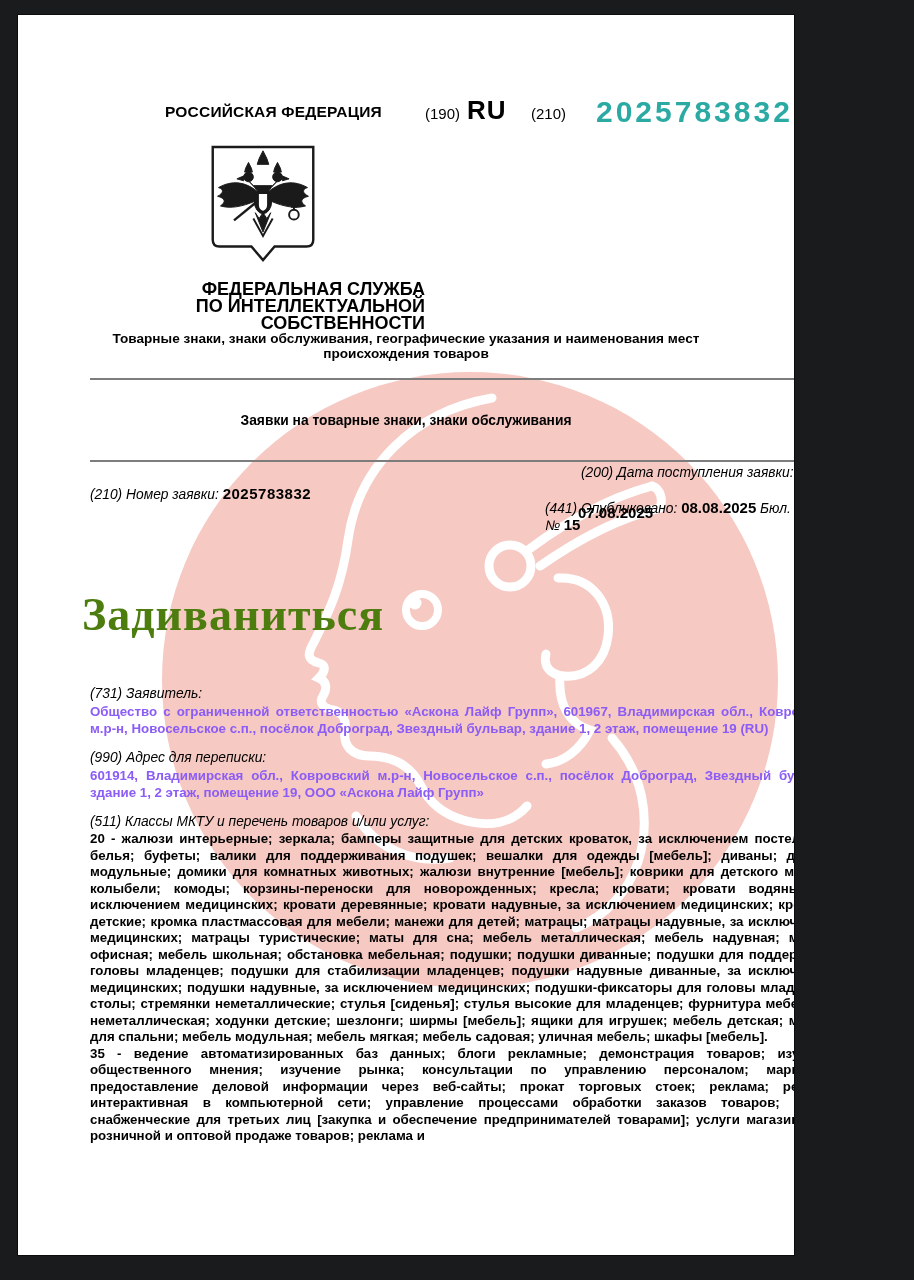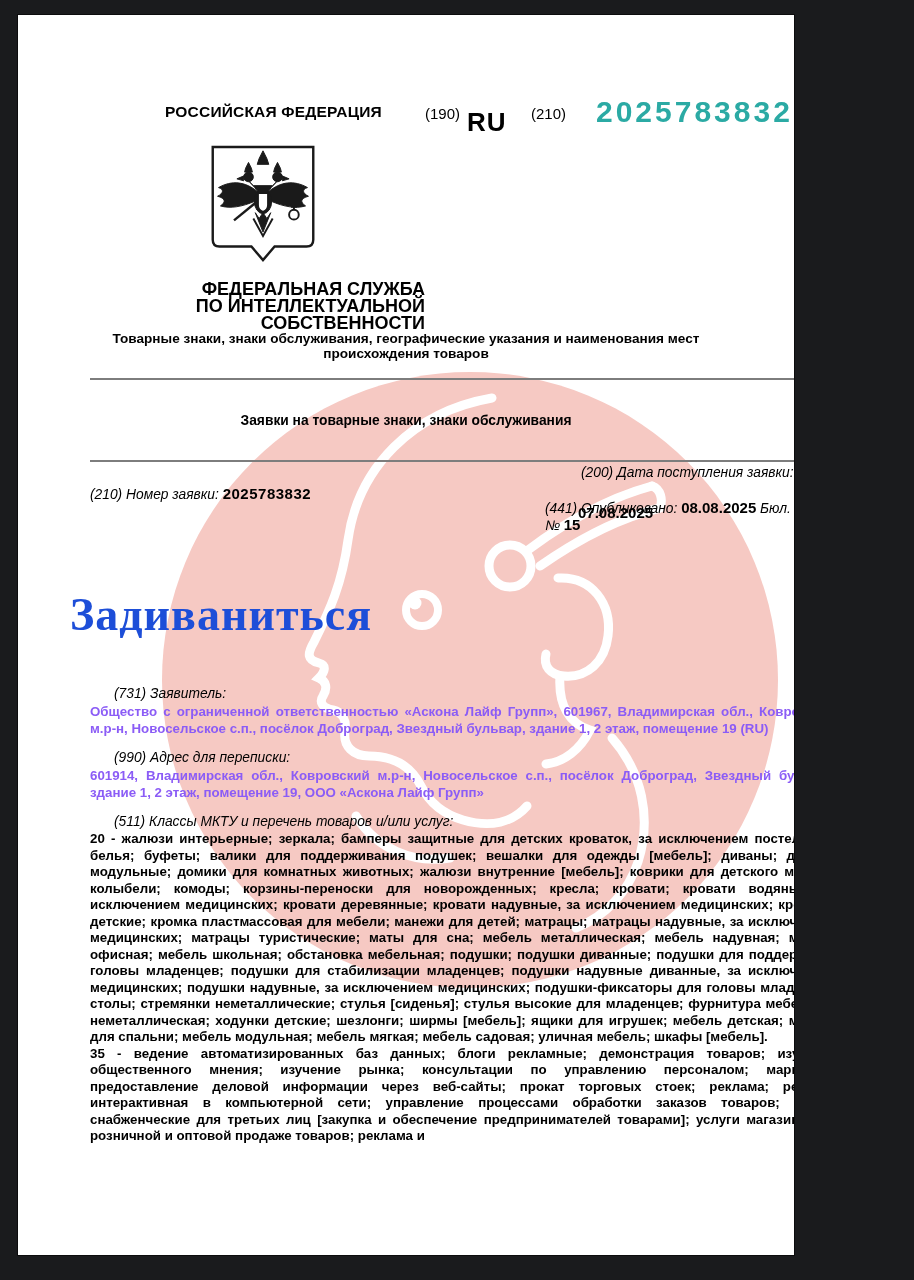--- a/index.html
+++ b/index.html
@@ -14,46 +14,46 @@
     background:#ffffff;
     box-shadow:0 0 0 1px #0c0c0d;
     overflow:hidden;
   }
   .wm{position:absolute;left:142px;top:355px;width:620px;height:620px;z-index:0;}
   .content{position:absolute;inset:0;z-index:1;}
   .abs{position:absolute;}
   .country{left:147px;top:88px;font-size:15.5px;font-weight:bold;letter-spacing:.2px;}
   .ref{font-size:15px;color:#000;}
   .ref190{left:407px;top:90px;}
-  .ru{left:449px;top:80px;font-size:26px;font-weight:bold;letter-spacing:1px;margin-top:12px;}
+  .ru{left:449px;top:80px;font-size:26px;font-weight:bold;letter-spacing:1px;}
   .ref210{left:513px;top:90px;}
   .appnum{left:578px;top:80px;font-size:30px;font-weight:bold;letter-spacing:3px;color:#2baaa4;}
   .coa{left:187px;top:128px;width:116px;height:122px;}
   .authority{left:77px;top:266px;width:330px;text-align:right;font-weight:bold;font-size:18px;line-height:17px;}
   .headline{left:40px;right:40px;top:316px;text-align:center;font-weight:bold;font-size:13.6px;}
   .rule{left:72px;width:732px;height:2px;background:#7d7d7d;}
   .rule1{top:363px;}
   .rule2{top:445px;}
   .sectionTitle{left:0;right:0;top:398px;text-align:center;font-weight:bold;font-size:13.8px;}
   .lbl{font-style:italic;font-size:13.8px;color:#000;}
   .val{font-weight:bold;font-size:15px;}
   .fNumber{left:72px;top:470px;font-size:13.8px;}
   .fNumber .val{letter-spacing:.5px;}
   .fDateLbl{left:527px;top:450px;margin-left:36px;}
   .fDateVal{left:560px;top:489px;}
   .fPub{left:527px;top:484px;font-size:13.8px;}
   .fImage{left:72px;top:534px;}
   .tm{
-    left:52px;top:573px;
+    left:64px;top:573px;
     font-family:"Liberation Serif","DejaVu Serif",serif;
-    font-weight:bold;font-size:46px;letter-spacing:1px;color:#1d4ed8;
+    font-weight:bold;font-size:46px;letter-spacing:1px;color:#4d7c0f;
   }
   .lower{left:72px;top:671px;width:748px;}
   .lower p{margin:0;}
-  .lower .lbl{display:block;margin-bottom:2px;margin-left:24px;}
+  .lower .lbl{display:block;margin-bottom:2px;}
   .btext{font-weight:bold;font-size:13.3px;line-height:17px;text-align:justify;color:#8b5cf6;}
   .gap{height:13px;}
   .goods{font-weight:bold;font-size:13.3px;line-height:16.5px;text-align:justify;}
   .footer{left:0;right:0;top:1143px;text-align:center;font-size:14px;color:#1c1c1c;}
 </style>
 </head>
 <body>
 
 <div class="page">
 

